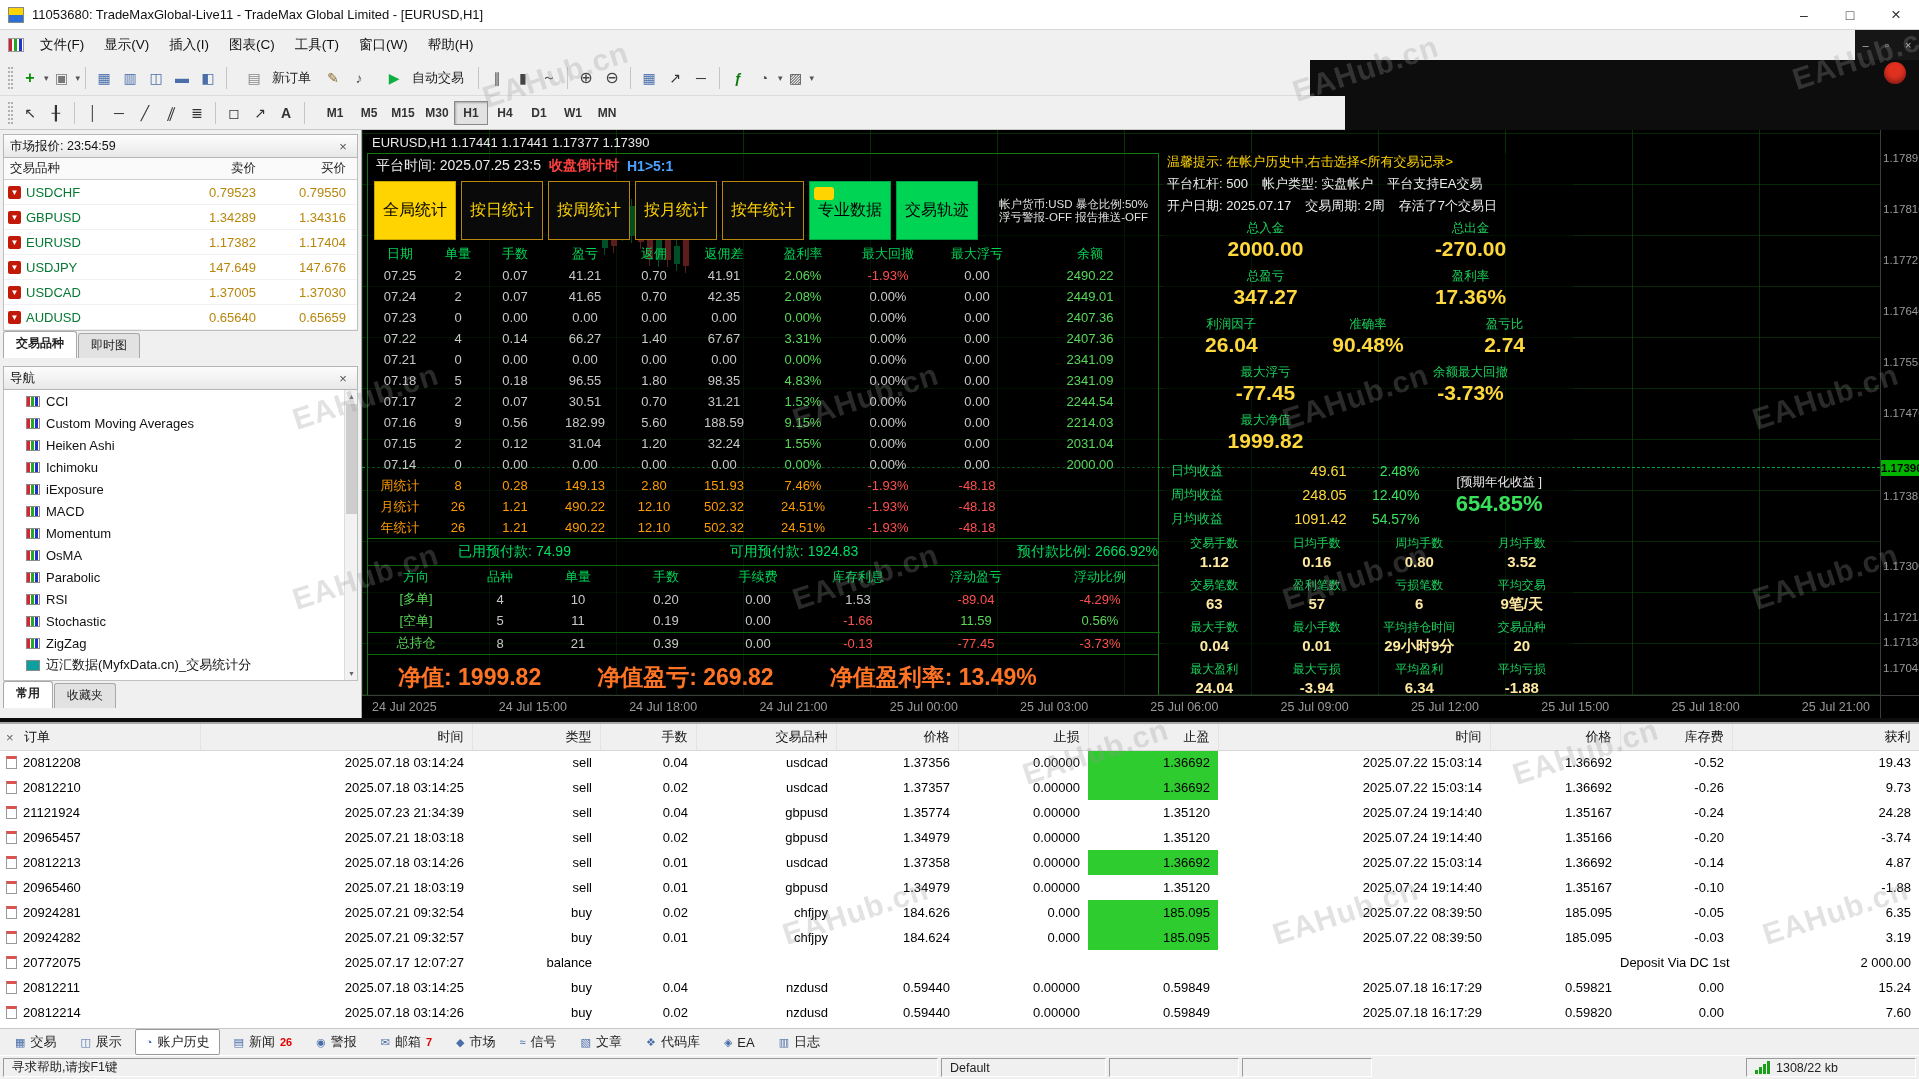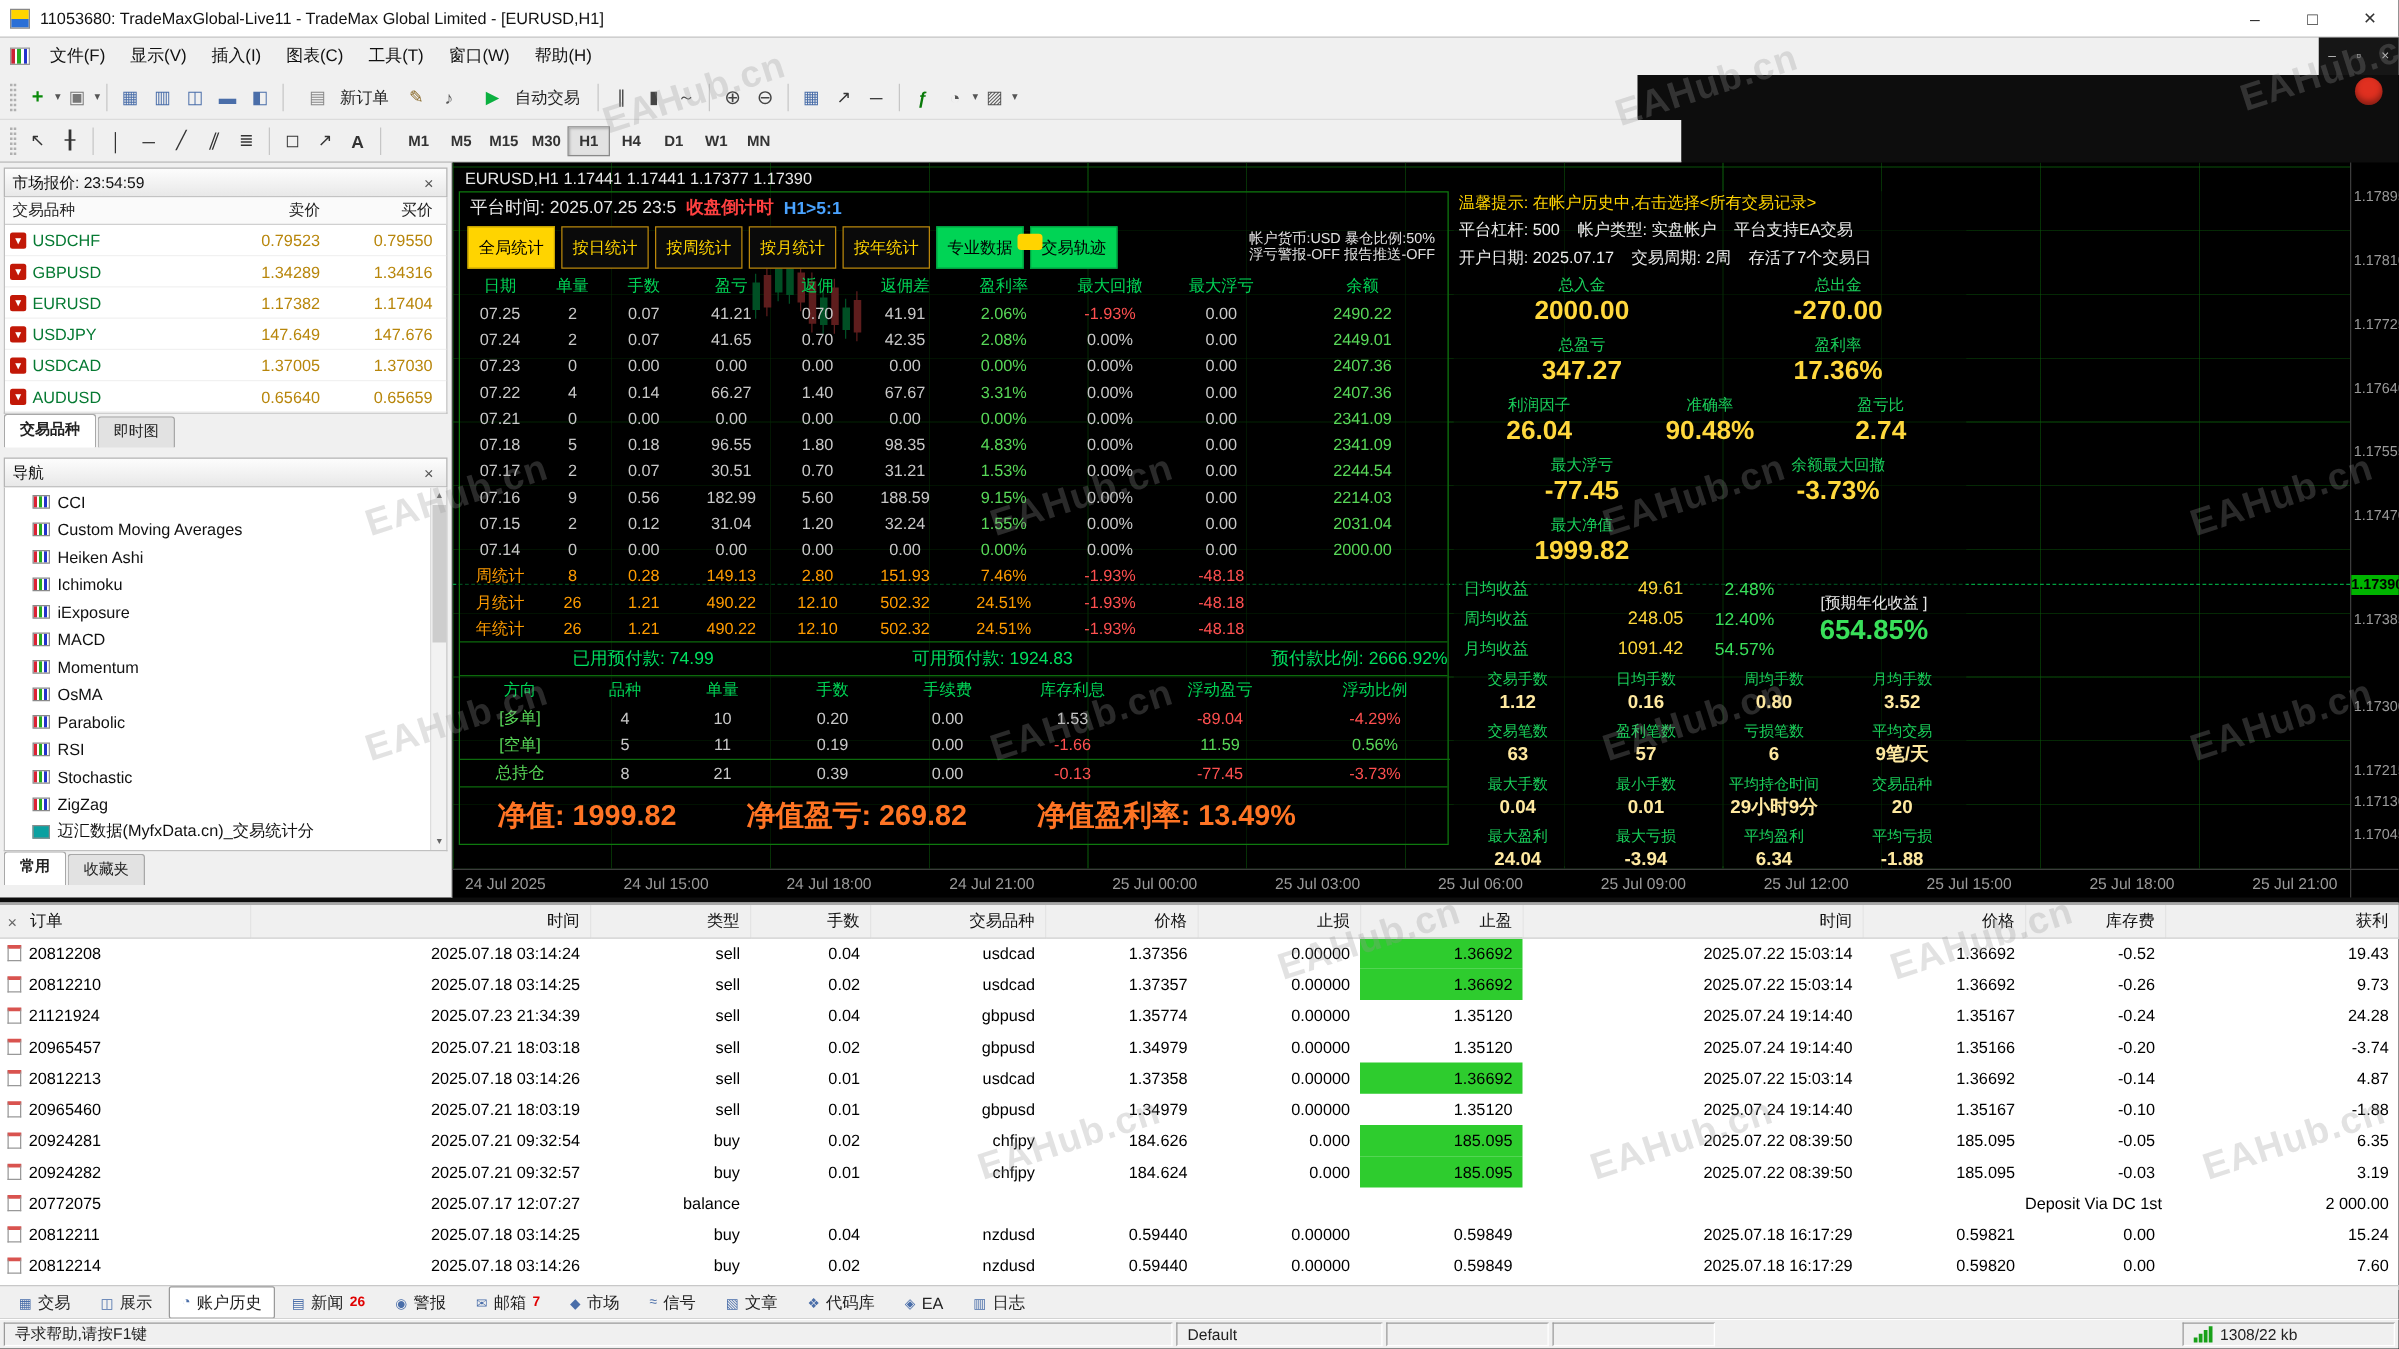--- a/index.html
+++ b/index.html
@@ -113,21 +113,21 @@
   .axis-corner { position:absolute; left:1880px; top:695px; width:39px; height:23px; background:#000; border-top:1px solid #3c3c3c; border-left:1px solid #3c3c3c; }
 
   
   .stats { position:absolute; left:5px; top:23px; width:792px; background:rgba(0,0,0,.55); z-index:4; border:1px solid #0e7a0e; }
   .stats-toprow { display:flex; align-items:center; gap:8px; height:24px; padding-left:8px; font-size:14px; }
   .st-time { color:#e8e8e8; }
   .st-cd1 { color:#ff4040; font-weight:bold; }
   .st-cd2 { color:#4aa3ff; font-weight:bold; }
   .stats-btnrow { display:flex; align-items:center; gap:6px; padding:3px 6px; }
   .st-btns { display:flex; gap:5px; }
-  .st-btn { font-family:inherit; font-size:13px; padding:7px 8px; cursor:pointer;text-align:right; }
+  .st-btn { font-family:inherit; font-size:16px; padding:18px 8px; cursor:pointer;text-align:right; }
   .b-yellow { background:#ffd400; color:#000; border:1px solid #c8a400; }
   .b-dark { background:#0a0a0a; color:#ffd400; border:1px solid #b8860b; }
   .b-green { background:#00d455; color:#000; border:1px solid #00a040; }
   .st-acct { margin-left:auto; font-size:11.5px; color:#e0e0e0; line-height:13px; text-align:left; padding-right:4px; }
   .st-table { width:100%; border-collapse:collapse; table-layout:fixed; font-size:13px; }
   .st-table th { color:#00d455; font-weight:normal; height:22px; }
   .st-table td { color:#c8c8c8; height:21px; text-align:center; }
   .st-table td:nth-child(7), .st-table td:nth-child(10) { color:#58d858; }
   .st-table tr.sum td { color:#ff9c00; }
   .auto-neg .neg { color:#ff5050 !important; }

